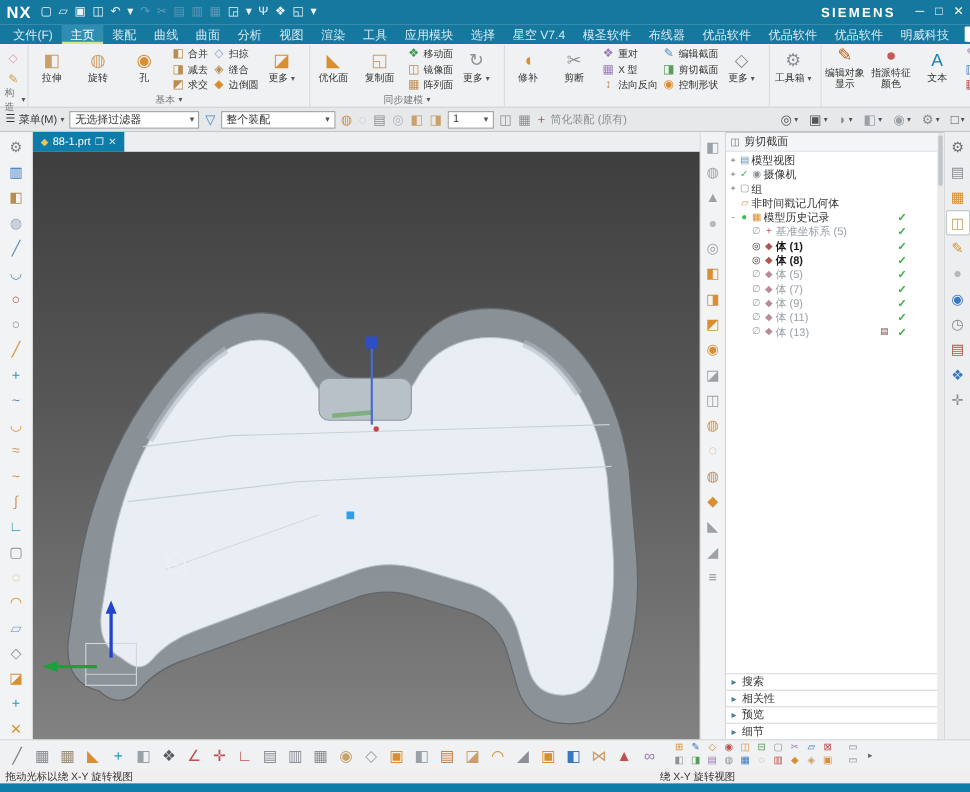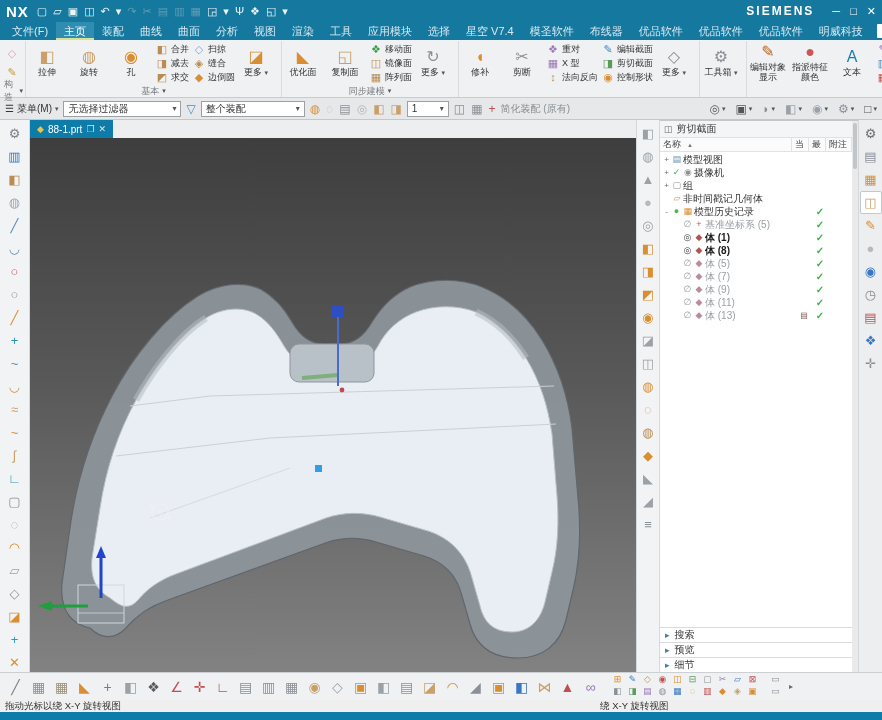--- a/index.html
+++ b/index.html
@@ -674,26 +674,20 @@
       <span class="tico glyph" style="color: rgb(154, 161, 167);">◣</span>
       <span class="tico glyph" style="color: rgb(154, 161, 167);">◢</span>
       <span class="tico glyph" style="color: rgb(138, 144, 150);">≡</span>
     </div>
 
   <div class="navigator">
     <div class="navhead">
       <span class="glyph">◫</span>
       <span>剪切截面</span>
     </div>
-    <div class="colhead">
-      <span class="c-name">名称</span>
-      <span class="c-cur">当</span>
-      <span class="c-chk">最</span>
-      <span class="c-note">附注</span>
-    </div>
     <div class="tree">
 
     <div class="trow">
           <span class="exp">+</span>
 
           <span class="nglyph glyph" style="color: rgb(106, 143, 181);">▤</span>
           <span class="lbl">模型视图</span>
           <span class="curcol glyph"></span>
           <span class="chkcol"></span>
           <span class="notecol"></span>
@@ -815,20 +809,23 @@
           <span class="curcol glyph">▤</span>
           <span class="chkcol">✓</span>
           <span class="notecol"></span>
         </div>
       </div>
     <div class="navspacer"></div>
     <div>
 
     <div class="navsec">
           <span>搜索</span>
+        </div>
+        <div class="navsec">
+          <span>相关性</span>
         </div>
         <div class="navsec">
           <span>预览</span>
         </div>
         <div class="navsec">
           <span>细节</span>
         </div>
       </div>
   </div>
 

